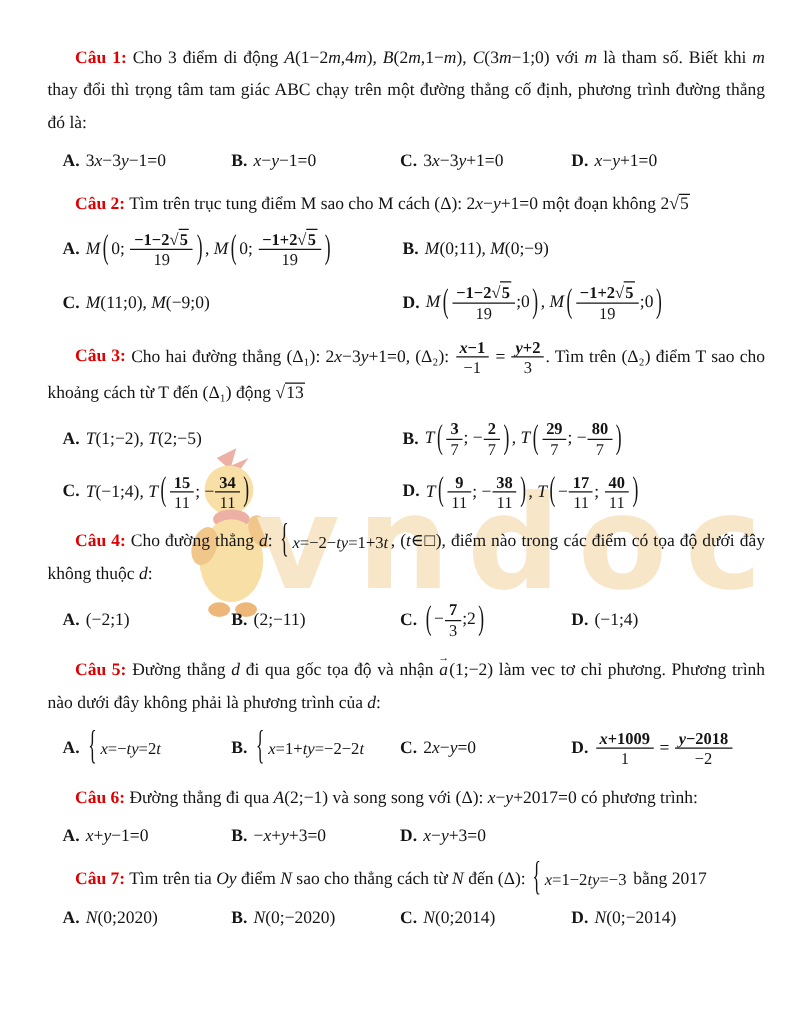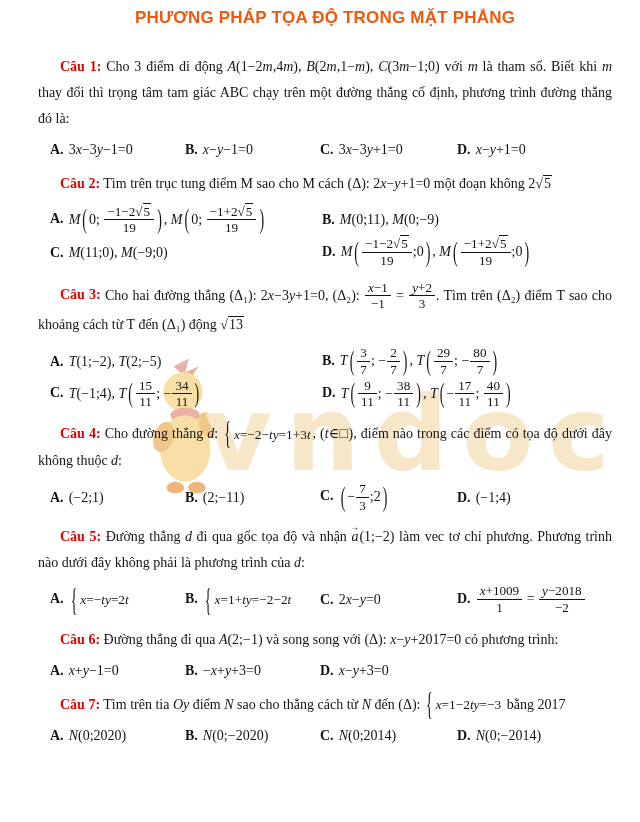--- a/index.html
+++ b/index.html
@@ -38,40 +38,40 @@
   .q-body{text-align:justify;line-height:1.85;}
   .q-label{color:var(--label-color);font-weight:bold;margin-left:22px;}
   .math{white-space:normal;}
   .math i{font-style:italic;}
   
   .frac{
     display:inline-flex;flex-direction:column;
     vertical-align:middle;text-align:center;
     line-height:1.2;font-size:0.94em;margin:0 1px;
   }
-  .frac .num{display:block;border-bottom:1px solid currentColor;padding:0 3px;}
+  .frac .num{display:block;border-bottom:1px solid currentColor;padding:0 3px;font-weight:bold;}
   .frac .den{display:block;padding:0 3px;}
   
   .sqrt{white-space:nowrap;}
   .sqrt .rad{border-top:1px solid currentColor;padding:0 1px;}
   
   .cases{display:inline-flex;align-items:center;vertical-align:middle;margin:0 2px;}
   .cases .cbrace{
     display:inline-block;transform:scaleY(2.3);
     font-weight:400;margin-right:3px;
   }
   .cases .stack{display:inline-flex;text-align:left;
     font-size:0.95em;line-height:1.35;}
   
   .bigp{display:inline-block;transform:scaleY(1.95);vertical-align:middle;margin:0 2px;font-weight:400;}
   
   .vec{position:relative;display:inline-block;margin-right:1px;}
   .vec .arr{position:absolute;left:50%;top:-0.62em;transform:translateX(-50%);font-size:0.62em;}
   
-  .answers{display:grid;padding-left:12px;margin-top:7px;align-items:center;}
+  .answers{display:grid;padding-left:12px;margin-top:7px;row-gap:10px;align-items:center;}
   .answers.cols-4{grid-template-columns:135px 135px 137px 1fr;}
   .answers.cols-2{grid-template-columns:272px 1fr;}
   .answer{line-height:1.5;}
   .answer .letter{font-weight:bold;margin-right:5px;}
 </style>
 </head>
 <body>
 
 <div class="page">
 
@@ -84,21 +84,20 @@
       <ellipse cx="18" cy="82" rx="10" ry="16" fill="#f0c07e" transform="rotate(18 18 82)"></ellipse>
       <ellipse cx="64" cy="70" rx="9" ry="14" fill="#f0c07e" transform="rotate(-28 64 70)"></ellipse>
       <ellipse cx="30" cy="134" rx="9" ry="6" fill="#edb06c"></ellipse>
       <ellipse cx="52" cy="134" rx="9" ry="6" fill="#edb06c"></ellipse>
     </g>
   </svg>
 
   <div class="watermark">vndoc</div>
 
   <div class="content">
-    <h1 class="title">PHƯƠNG PHÁP TỌA ĐỘ TRONG MẶT PHẲNG</h1>
     <main id="questions">
         <div class="question">
           <p class="q-body"><b class="q-label">Câu 1:</b> <span class="vn">Cho 3 điểm di động </span><span class="math"><i>A</i>(1−2<i>m</i>,4<i>m</i>), <i>B</i>(2<i>m</i>,1−<i>m</i>), <i>C</i>(3<i>m</i>−1;0)</span><span class="vn"> với </span><span class="math"><i>m</i></span><span class="vn"> là tham số. Biết khi </span><span class="math"><i>m</i></span><span class="vn"> thay đổi thì trọng tâm tam giác ABC chạy trên một đường thẳng cố định, phương trình đường thẳng đó là:</span></p>
           <div class="answers cols-4">
             <div class="answer"><span class="letter">A.</span><span class="math">3<i>x</i>−3<i>y</i>−1=0</span></div>
             <div class="answer"><span class="letter">B.</span><span class="math"><i>x</i>−<i>y</i>−1=0</span></div>
             <div class="answer"><span class="letter">C.</span><span class="math">3<i>x</i>−3<i>y</i>+1=0</span></div>
             <div class="answer"><span class="letter">D.</span><span class="math"><i>x</i>−<i>y</i>+1=0</span></div>
           </div>
         </div>

